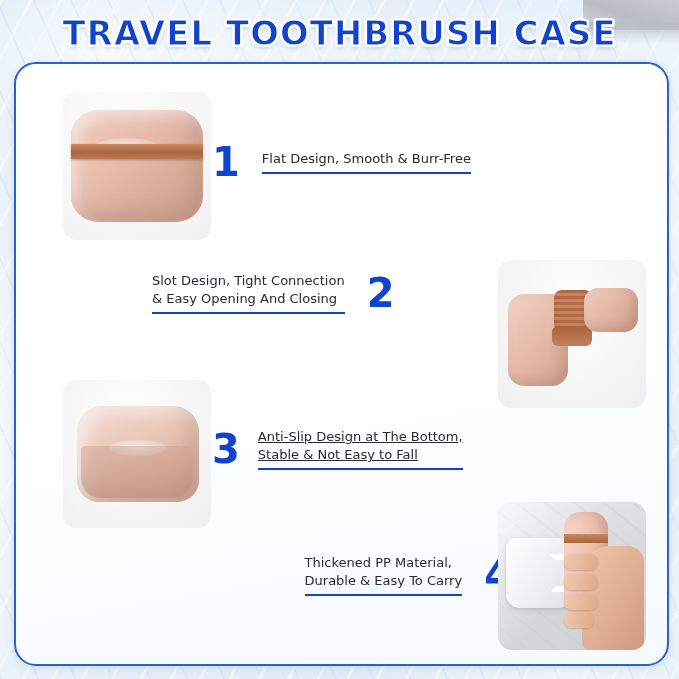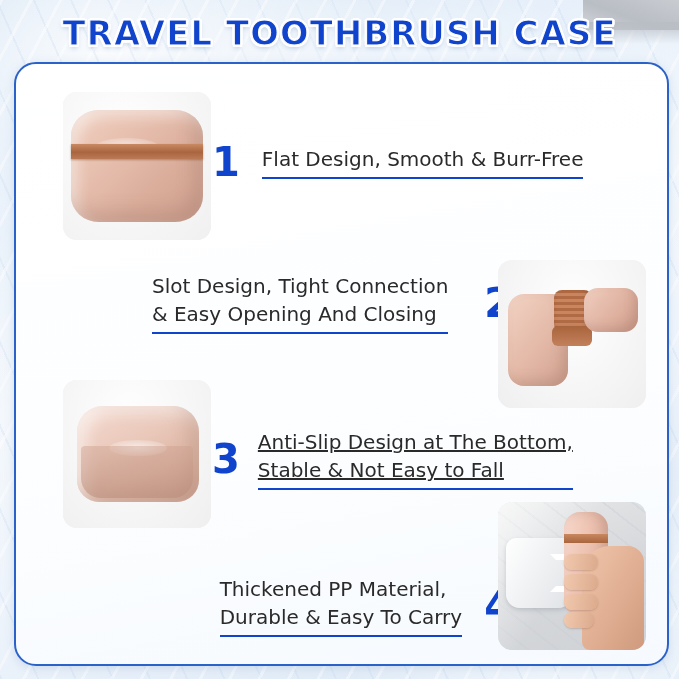--- a/index.html
+++ b/index.html
@@ -102,21 +102,21 @@
   }
   .num {
     font-family: "DejaVu Sans", sans-serif;
     font-weight: bold;
     font-size: 40px;
     color: #1144cc;
     line-height: 1;
   }
   .text {
     font-family: "DejaVu Sans", sans-serif;
-    font-size: 20px;
+    font-size: 13px;
     color: #2a2a2a;
     line-height: 1.42;
     white-space: pre-line;
   }
   .text.underline-blue {
     border-bottom: 2px solid #1144cc;
     padding-bottom: 3px;
   }
 
   
@@ -262,21 +262,21 @@
       <div class="body">
         <div class="hl"></div>
       </div>
       <div class="band"></div>
     </div>
     <div class="row" style="left:196px; top:78px; width:400px;">
       <span class="num">1</span>
       <span class="text underline-blue" style="margin-left:22px;">Flat Design, Smooth &amp; Burr-Free</span>
     </div>
 
-    <div class="row" style="left:136px; top:208px; width:360px; justify-content:space-between;">
+    <div class="row" style="left:136px; top:208px; width:360px; justify-content:flex-start;">
       <span class="text underline-blue">Slot Design, Tight Connection
 &amp; Easy Opening And Closing</span>
       <span class="num" style="margin-left:22px;">2</span>
     </div>
     <div class="photo p2">
       <div class="bgw"></div>
       <div class="half-l"></div>
       <div class="neck"></div>
       <div class="neck2"></div>
       <div class="half-r"></div>
@@ -288,21 +288,21 @@
         <div class="hl"></div>
       </div>
       <div class="face"></div>
     </div>
     <div class="row" style="left:196px; top:364px; width:400px;">
       <span class="num">3</span>
       <span class="text underline-blue" style="margin-left:18px;text-decoration:underline;">Anti-Slip Design at The Bottom,
 Stable &amp; Not Easy to Fall</span>
     </div>
 
-    <div class="row" style="left:176px; top:511px; width:320px; justify-content:flex-end;">
+    <div class="row" style="left:176px; top:490px; width:320px; justify-content:flex-end;">
       <span class="text underline-blue">Thickened PP Material,
 Durable &amp; Easy To Carry</span>
       <span class="num" style="margin-left:22px;">4</span>
     </div>
     <div class="photo p4">
       <div class="bgm"></div>
       <div class="cup"></div>
       <div class="case">
         <div class="band2"></div>
       </div>

